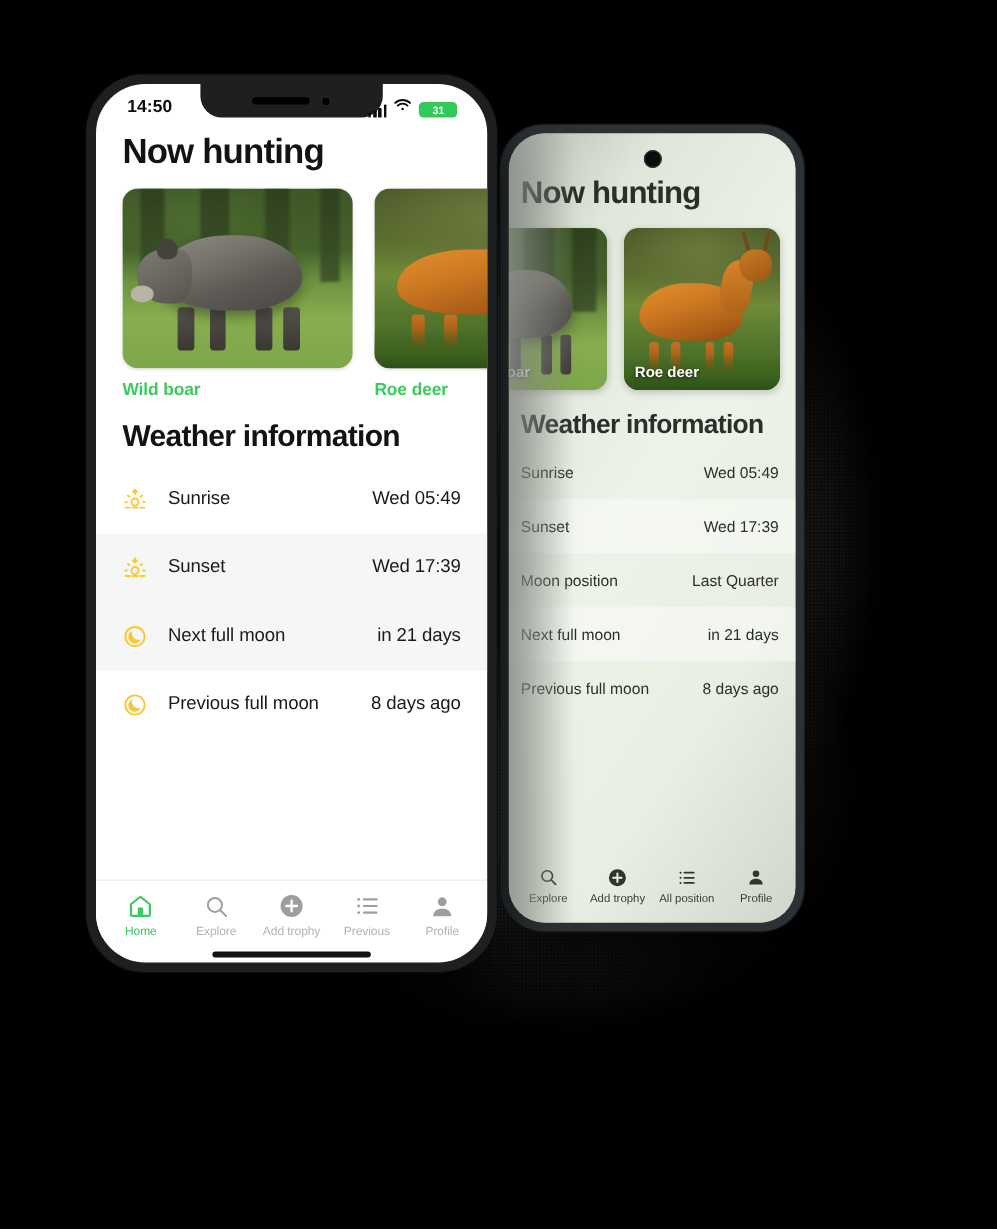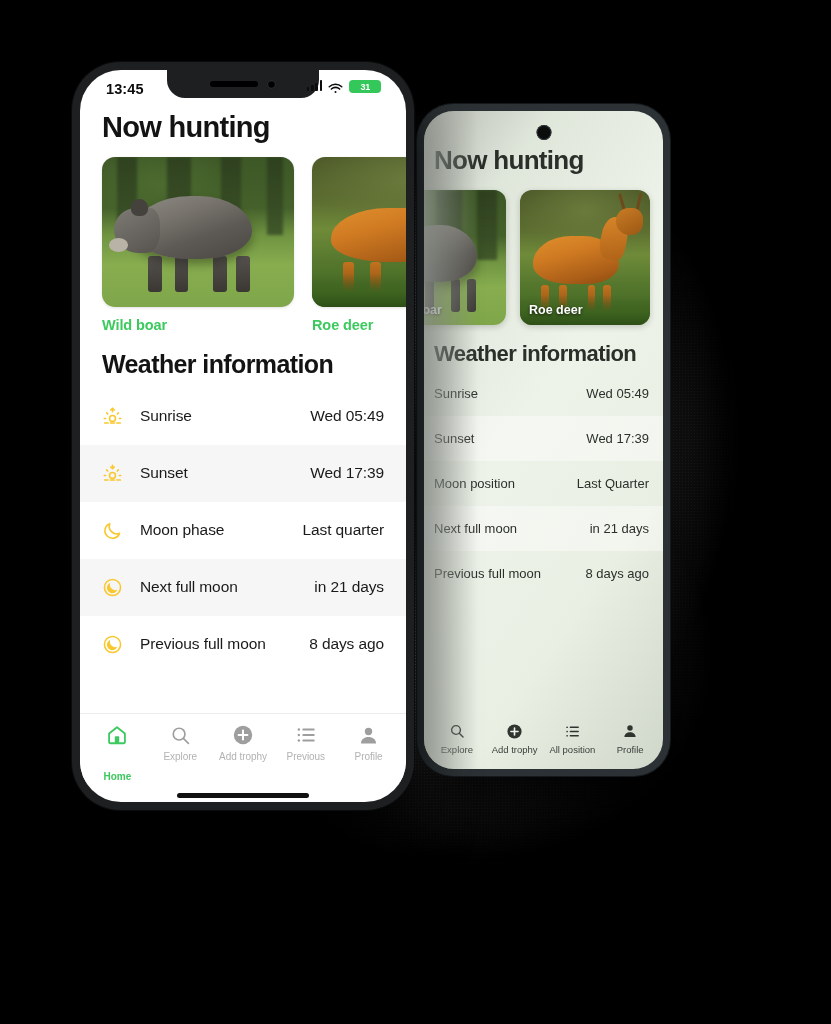--- a/index.html
+++ b/index.html
@@ -70,21 +70,21 @@
   }
   .speaker{width:48px;height:6px;border-radius:3px;background:#000;}
   .frontcam{width:9px;height:9px;border-radius:50%;background:#000;box-shadow:inset 0 0 0 1.2px #2a2d30;}
 
   
   .statusbar{
     position:relative;height:30px;display:flex;align-items:center;
     justify-content:space-between;padding:4px 22px 0 26px;z-index:7;
   }
   .clock{font-size:14.5px;font-weight:700;color:#0c0c0c;letter-spacing:.1px;}
-  .status-right{display:flex;align-items:flex-start;gap:6px;}
+  .status-right{display:flex;align-items:flex-end;gap:6px;}
   .bars{display:flex;align-items:flex-end;gap:1.6px;height:11px;}
   .bars i{display:block;width:2.7px;background:#0c0c0c;border-radius:.8px;}
   .bars i:nth-child(1){height:4px}.bars i:nth-child(2){height:6px}
   .bars i:nth-child(3){height:8.5px}.bars i:nth-child(4){height:11px}
   .battery{
     display:flex;align-items:center;justify-content:center;
     min-width:26px;height:13px;padding:0 3px;border-radius:4px;
     background:#34C759;color:#fff;font-size:9px;font-weight:800;letter-spacing:-.2px;
   }
   .batt-tip{width:1.7px;height:5px;background:rgba(255,255,255,.45);border-radius:0 1px 1px 0;margin-left:1px;}
@@ -155,21 +155,21 @@
   .row .val{font-size:15.5px;color:#1a1a1a;letter-spacing:-.1px;}
 
   
   .tabbar{
     margin-top:auto;display:flex;align-items:flex-start;justify-content:space-around;
     padding:9px 6px 0;border-top:1px solid #ececec;background:#fff;
   }
   .tab{display:flex;flex-direction:column;align-items:center;gap:4px;width:62px;}
   .tab .tico{height:24px;display:flex;align-items:center;justify-content:center;}
   .tab .tlab{font-size:10px;color:#b2b2b2;letter-spacing:-.05px;}
-  .tab.active .tlab{color:#3CC95E;font-weight:700;margin-top:20px;}
+  .tab.active .tlab{color:#3CC95E;font-weight:400;}
   .homebar{width:132px;height:5px;border-radius:3px;background:#111;margin:11px auto 8px;}
 
   
   .b-content{position:relative;padding-top:34px;height:100%;box-sizing:border-box;display:flex;flex-direction:column;color:#262b26;}
   .b-title{font-size:26px;font-weight:800;letter-spacing:-.7px;padding:0 0 0 10px;margin:0;color:#2a2f2a;}
   .b-cards{display:flex;gap:14px;padding:14px 0 0 0;margin-left:-48px;}
   .b-card{flex:0 0 130px;height:135px;border-radius:12px;overflow:hidden;position:relative;box-shadow:0 2px 6px rgba(0,0,0,.18);}
   .b-card .b-lab{
     position:absolute;left:9px;bottom:8px;color:#fff;font-size:12.5px;font-weight:700;
     text-shadow:0 1px 3px rgba(0,0,0,.75);
@@ -308,21 +308,21 @@
   </div>
 
   <div class="phone" id="phone-front">
     <div class="screen">
       <div class="notch">
         <span class="speaker"></span>
         <span class="frontcam"></span>
       </div>
 
       <div class="statusbar">
-        <span class="clock">13:45</span>
+        <span class="clock">14:50</span>
         <span class="status-right">
           <span class="bars">
               <i></i>
               <i></i>
               <i></i>
               <i></i>
             </span>
           <span>
             <svg width="15" height="11" viewBox="0 0 16 12" fill="none" stroke="#0c0c0c" stroke-width="1.7" stroke-linecap="round">
               <path d="M1.2 4.1C3 2.4 5.4 1.4 8 1.4s5 1 6.8 2.7"></path>
@@ -399,29 +399,20 @@
                 <path d="M12 6.5v-4M12 6.5l-2-2M12 6.5l2-2"></path>
                 <circle cx="12" cy="14.2" r="3.4"></circle>
                 <path d="M6.6 9.2l-1.3-1.3M17.4 9.2l1.3-1.3M4.2 14.2H2.6M21.4 14.2h-1.6"></path>
                 <path d="M3 19.4h4M9.6 19.4h4.8M17 19.4h4"></path>
               </svg>
             </span>
             <span class="name">Sunset</span>
             <span class="val">Wed 17:39</span>
           </div>
 
-          <div class="row">
-            <span class="ic">
-              <svg width="21" height="21" viewBox="0 0 24 24" fill="none" stroke="#F9C82E" stroke-width="1.9" stroke-linejoin="round">
-                <path d="M20 15.3A8.6 8.6 0 0 1 8.9 4.2 8.6 8.6 0 1 0 20 15.3z"></path>
-              </svg>
-            </span>
-            <span class="name">Moon phase</span>
-            <span class="val">Last quarter</span>
-          </div>
 
           <div class="row alt">
             <span class="ic">
               <svg width="21" height="21" viewBox="0 0 24 24" fill="none" stroke="#F9C82E" stroke-width="1.8">
                 <circle cx="12" cy="12" r="9.2"></circle>
                 <path d="M17.4 14.6A6.1 6.1 0 0 1 9.5 6.7a6.1 6.1 0 1 0 7.9 7.9z" fill="#F9C82E" stroke="none"></path>
               </svg>
             </span>
             <span class="name">Next full moon</span>
             <span class="val">in 21 days</span>

